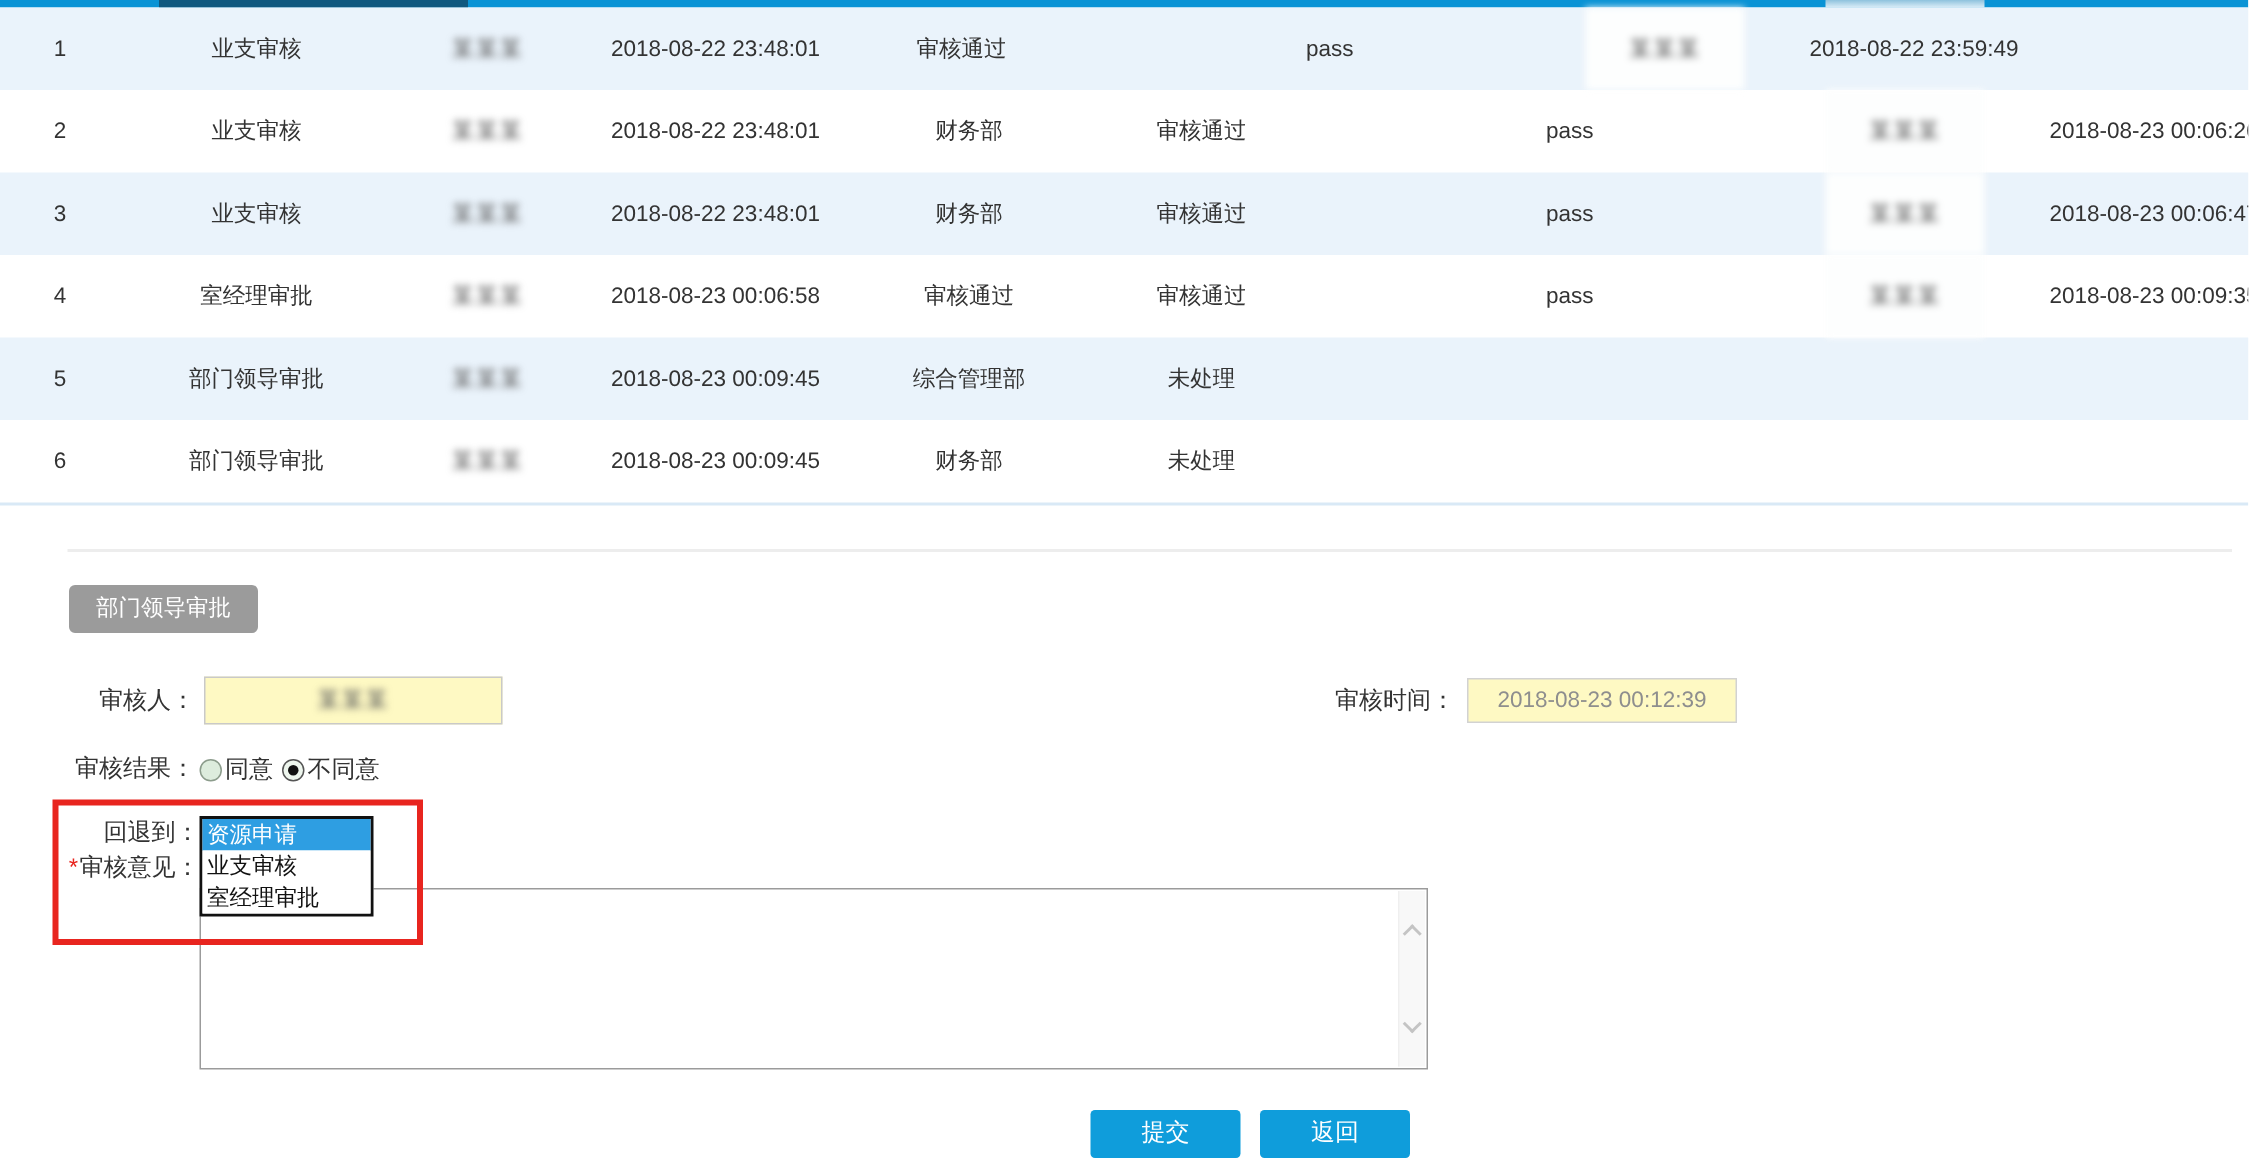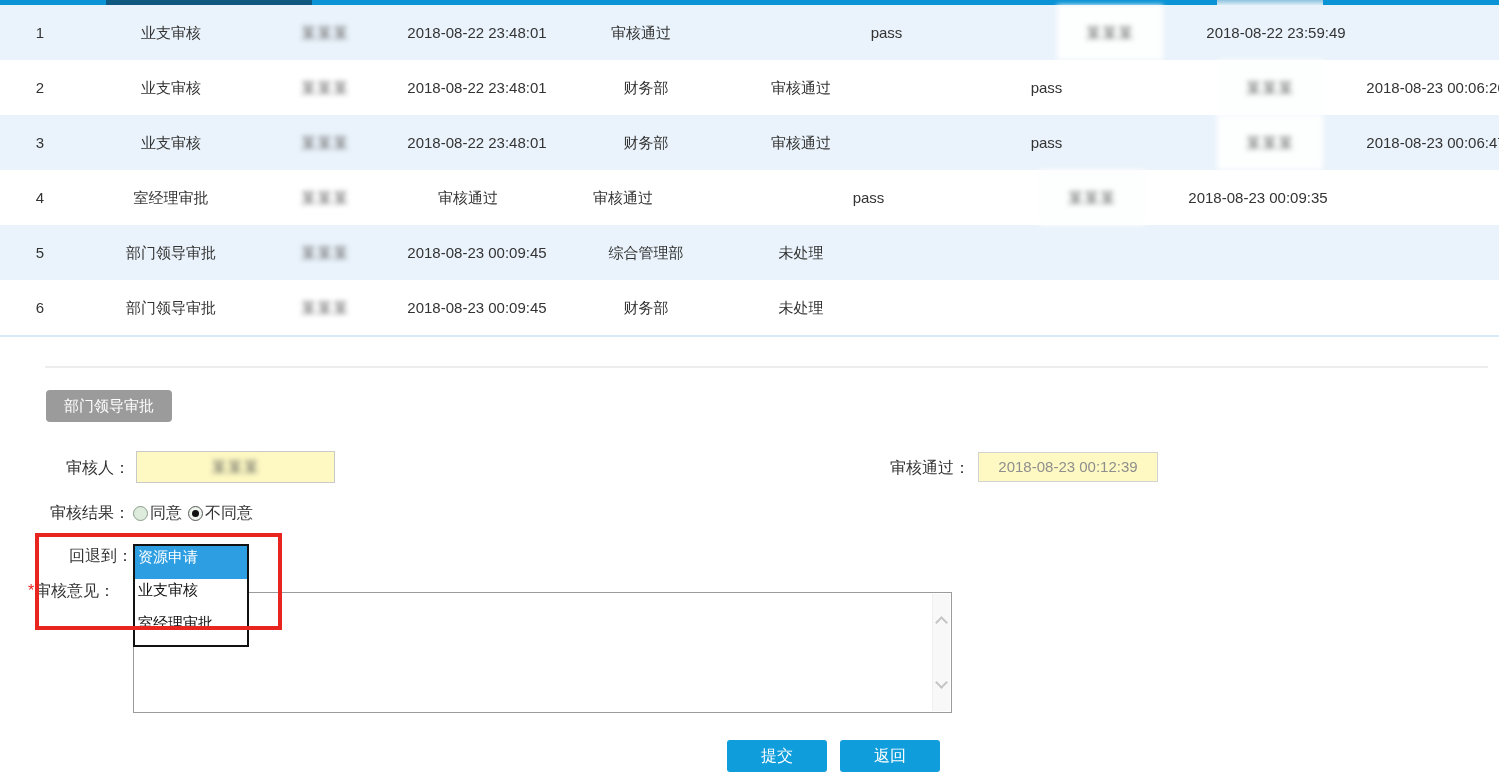--- a/index.html
+++ b/index.html
@@ -26,42 +26,42 @@
 
   
   .divider { position:absolute; left:45px; top:366px; width:1443px; height:2px; background:#ededed; }
   .stage-btn { position:absolute; left:46px; top:390px; width:126px; height:32px; background:#9b9b9b;
                color:#fff; font-size:15px; text-align:center; line-height:32px; border-radius:4px; }
   .flabel { position:absolute; height:31px; line-height:31px; font-size:16px; color:#333; text-align:right; }
   .lbl-reviewer { left:15px; top:452px; width:115px; }
   .lbl-time     { left:855px; top:452px; width:115px; }
   .lbl-result   { left:15px; top:501px; width:115px; height:24px; line-height:24px; }
   .lbl-rollback { left:25px; top:540px; width:108px; height:31px; }
-  .lbl-opinion  { left:10px; top:579px; width:123px; height:24px; line-height:24px;text-align:center; }
+  .lbl-opinion  { left:10px; top:567px; width:123px; height:24px; line-height:24px; }
   .req { color:#e8251f; margin-right:1px; }
 
   .input-box { position:absolute; background:#fef9c3; border:1px solid #c9c9c9; font-size:15px;
                text-align:center; }
   .input-reviewer { left:136px; top:451px; width:199px; height:32px; line-height:30px; }
   .input-time { left:978px; top:452px; width:180px; height:30px; line-height:28px; color:#8e8e8e; border-color:#d2d2d2; }
 
   .radio-group { position:absolute; left:133px; top:503px; display:flex; align-items:flex-end; font-size:16px; }
   .radio-opt { display:flex; align-items:center; margin-right:6px; }
   .radio-circle { width:15px; height:15px; border-radius:50%; border:1px solid #8c9c8c;
                   background:#ddecdd; display:inline-block; margin-right:2px; position:relative; }
   .radio-circle.sel { background:#eef6ee; border-color:#555; }
   .radio-circle.sel::after { content:""; position:absolute; left:3px; top:3px; width:7px; height:7px;
                   border-radius:50%; background:#111; }
 
   .redbox { position:absolute; left:35px; top:533px; width:247px; height:97px;
             border:4px solid #e8251f; z-index:6; pointer-events:none; }
 
   .dropdown { position:absolute; left:133px; top:544px; width:116px; background:#fff;
               border:2px solid #111; z-index:5; font-size:15px; }
-  .dd-item { height:33px; line-height:21px; padding-left:3px; color:#111; background:#fff; }
+  .dd-item { height:21px; line-height:21px; padding-left:3px; color:#111; background:#fff; }
   .dd-item.sel { background:#2e9ee2; color:#fff; }
 
   .txtarea { position:absolute; left:133px; top:592px; width:819px; height:121px; background:#fff;
              border:1px solid #9b9b9b; }
   .scrollbar { position:absolute; right:1px; top:1px; width:18px; height:117px; background:#f8f8f8;
                border-left:1px solid #efefef; }
   .chev { position:absolute; left:4px; width:9px; height:9px;
           border-left:2px solid #c4c4c4; border-top:2px solid #c4c4c4; }
   .chev-up { top:24px; transform:rotate(45deg); }
   .chev-down { bottom:24px; transform:rotate(225deg); }
@@ -115,20 +115,21 @@
       <div class="cell c6">审核通过</div>
       <div class="cell c7">pass</div>
       <div class="cell c8 cellwhite blurtxt">某某某</div>
       <div class="cell c9">2018-08-23 00:06:47</div>
     </div>
 
     <div class="trow">
       <div class="cell c1">4</div>
       <div class="cell c2">室经理审批</div>
       <div class="cell c3 blurtxt">某某某</div>
+      <div class="cell c4">2018-08-23 00:06:58</div>
       <div class="cell c5">审核通过</div>
       <div class="cell c6">审核通过</div>
       <div class="cell c7">pass</div>
       <div class="cell c8 cellwhite blurtxt">某某某</div>
       <div class="cell c9">2018-08-23 00:09:35</div>
     </div>
 
     <div class="trow alt">
       <div class="cell c1">5</div>
       <div class="cell c2">部门领导审批</div>
@@ -158,21 +159,21 @@
 
   <div class="divider"></div>
 
   <div class="stage-btn">部门领导审批</div>
 
   <div class="flabel lbl-reviewer">审核人：</div>
   <div class="input-box input-reviewer">
     <span class="blurtxt">某某某</span>
   </div>
 
-  <div class="flabel lbl-time">审核通过：</div>
+  <div class="flabel lbl-time">审核时间：</div>
   <div class="input-box input-time">2018-08-23 00:12:39</div>
 
   <div class="flabel lbl-result">审核结果：</div>
   <div class="radio-group">
     <span class="radio-opt">
       <span class="radio-circle"></span>
       <span>同意</span>
     </span>
     <span class="radio-opt">
       <span class="radio-circle sel"></span>

